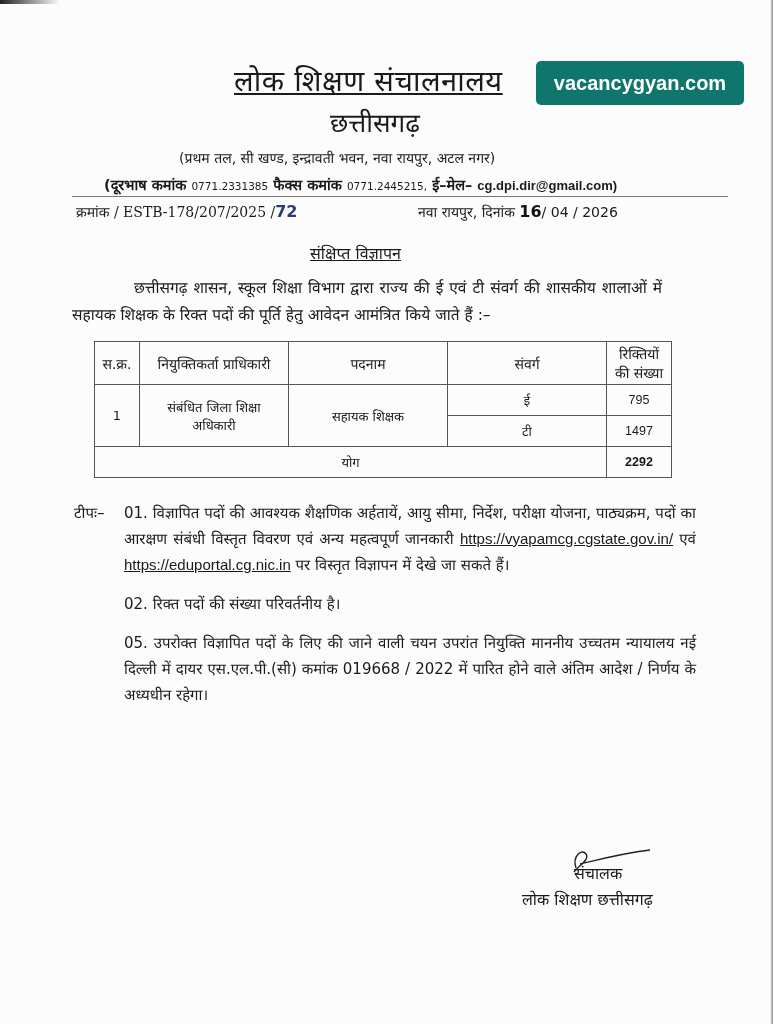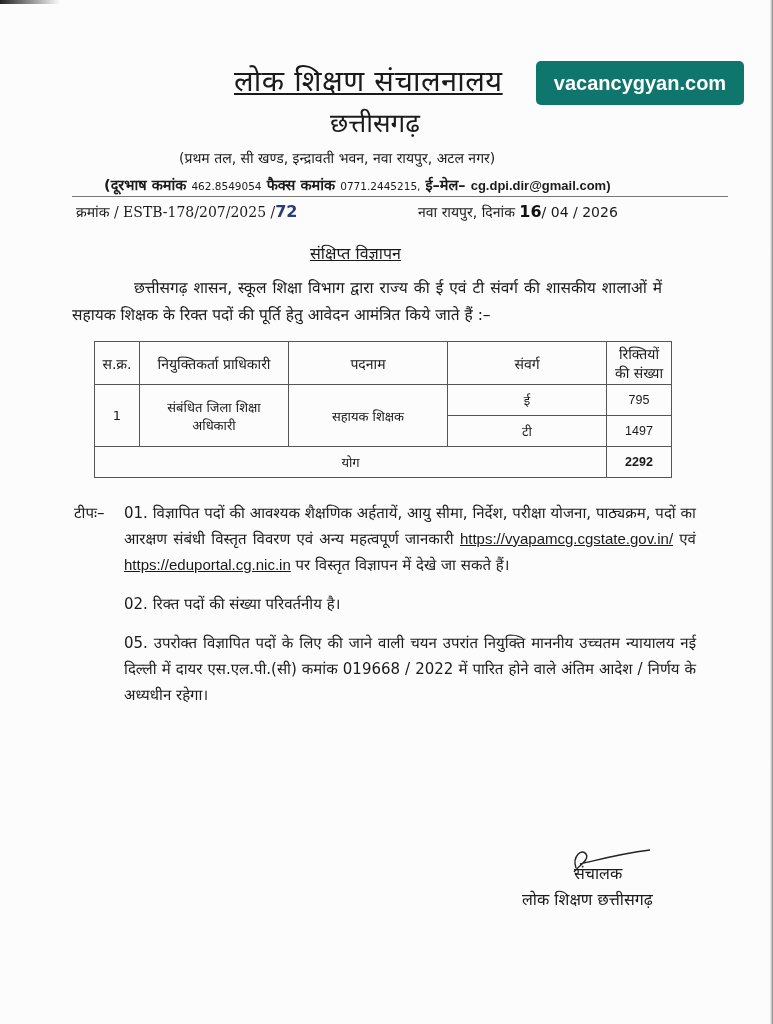--- a/index.html
+++ b/index.html
@@ -61,21 +61,21 @@
   <div class="corner-shadow"></div>
   <div class="right-edge"></div>
 
   <div class="title">लोक शिक्षण संचालनालय</div>
   <div class="subtitle">छत्तीसगढ़</div>
   <div class="badge">vacancygyan.com</div>
 
   <div class="address">(प्रथम तल, सी खण्ड, इन्द्रावती भवन, नवा रायपुर, अटल नगर)</div>
   <div class="contact">
     <span>(दूरभाष कमांक</span>
-    <span class="small">462.8549054</span>
+    <span class="small">0771.2331385</span>
     <span>फैक्स कमांक</span>
     <span class="small">0771.2445215,</span>
     <span>ई–मेल–</span>
     <span class="email">cg.dpi.dir@gmail.com)</span>
   </div>
   <div class="hr"></div>
 
   <div class="ref">
     <span>क्रमांक / ESTB-178/207/2025 /</span><span class="hand">72</span>
   </div>

